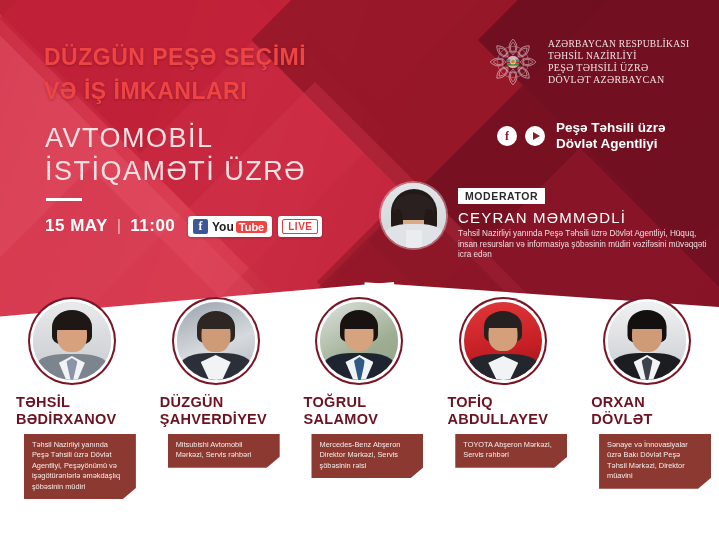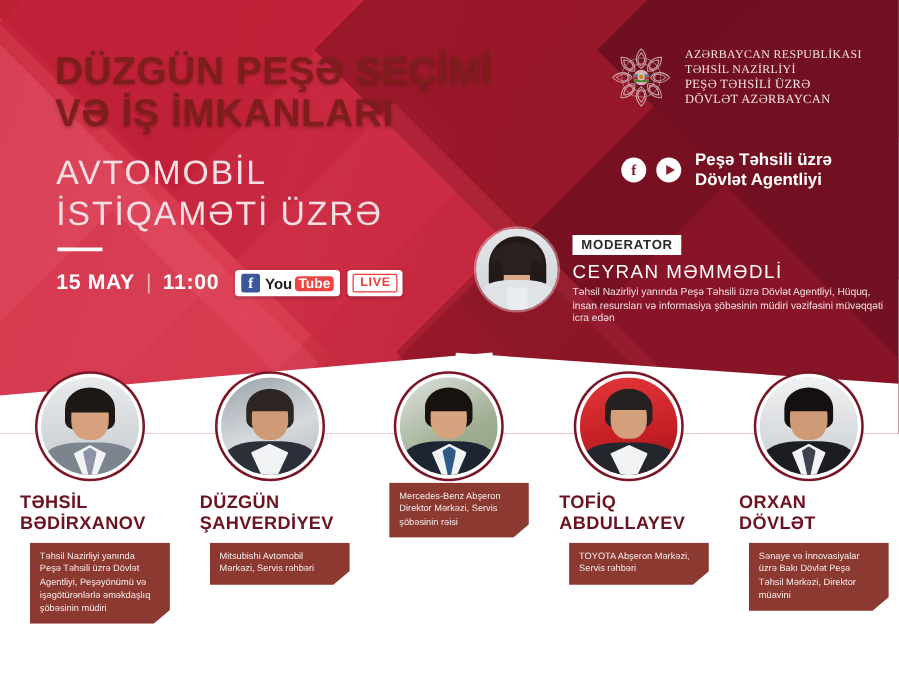--- a/index.html
+++ b/index.html
@@ -24,21 +24,21 @@
   .f10{left:430px;top:210px;width:300px;height:300px;background:#98182b;opacity:.55;transform:rotate(45deg);}
   .f11{left:10px;top:-160px;width:260px;height:260px;background:#ad1628;opacity:.6;transform:rotate(45deg);}
   .f12{left:280px;top:250px;width:260px;height:260px;background:#7d1122;opacity:.45;transform:rotate(45deg);}
   
   .edgeL{left:-20px;top:300px;width:420px;height:120px;background:#ffffff;transform:rotate(-5deg);}
   .edgeR{left:360px;top:296px;width:400px;height:120px;background:#ffffff;transform:rotate(4deg);}
   .edgeDark{left:330px;top:250px;width:200px;height:120px;background:#8e1526;opacity:.6;transform:rotate(45deg);}
 
   
   #headline{position:absolute;left:44px;top:40px;width:430px;}
-  .h-line{color:#7f1d1d;font-weight:bold;font-size:31px;line-height:34px;letter-spacing:.5px;
+  .h-line{color:#ef4444;font-weight:bold;font-size:23px;line-height:34px;letter-spacing:.5px;
           text-shadow:0 1px 3px rgba(0,0,0,.25);}
   #subtitle{position:absolute;left:45px;top:122px;width:330px;}
   .sub-line{color:#f4dfe2;font-size:27px;line-height:33px;letter-spacing:1.5px;font-weight:300;}
   #rule{position:absolute;left:46px;top:198px;width:36px;height:3px;background:#ffffff;}
 
   
   #daterow{position:absolute;left:45px;top:216px;display:flex;align-items:center;gap:9px;text-align:right;}
   .dt{color:#fff;font-weight:bold;font-size:17px;letter-spacing:.5px;}
   .dsep{color:#e7b6bd;font-size:17px;font-weight:300;}
   #socialbtns{position:absolute;left:188px;top:216px;display:flex;align-items:center;gap:6px;}
@@ -256,20 +256,24 @@
     <div class="sp">
       <div class="sp-photo">
         <div class="pbg" style="background:linear-gradient(150deg,#dfe3e0,#9fae93 60%,#8fa183);"></div>
         <div class="hair" style="top:8px;width:38px;height:32px;background:#181310;"></div>
         <div class="head" style="top:14px;width:29px;height:35px;background:#d6a37f;"></div>
         <div class="hair" style="top:10px;width:33px;height:17px;background:#181310;border-radius:50% 50% 10% 10%;"></div>
         <div class="body" style="bottom:0;width:70px;height:27px;background:#1f2530;"></div>
         <div class="shirt" style="bottom:0;width:28px;height:25px;"></div>
         <div class="tie" style="bottom:0;width:11px;height:23px;background:#2f5a86;"></div>
       </div>
+      <div class="sp-name">
+        <div>TOĞRUL</div>
+        <div>SALAMOV</div>
+      </div>
       <div class="sp-role">Mercedes-Benz Abşeron Direktor Mərkəzi, Servis şöbəsinin rəisi</div>
     </div>
 
     <div class="sp">
       <div class="sp-photo">
         <div class="pbg" style="background:linear-gradient(170deg,#e2373a,#c41f25 60%,#8d1418);"></div>
         <div class="hair" style="top:9px;width:38px;height:31px;background:#262020;"></div>
         <div class="head" style="top:15px;width:29px;height:34px;background:#d49f7b;"></div>
         <div class="hair" style="top:11px;width:33px;height:15px;background:#262020;border-radius:50% 50% 12% 12%;"></div>
         <div class="body" style="bottom:0;width:70px;height:26px;background:#23262d;"></div>

